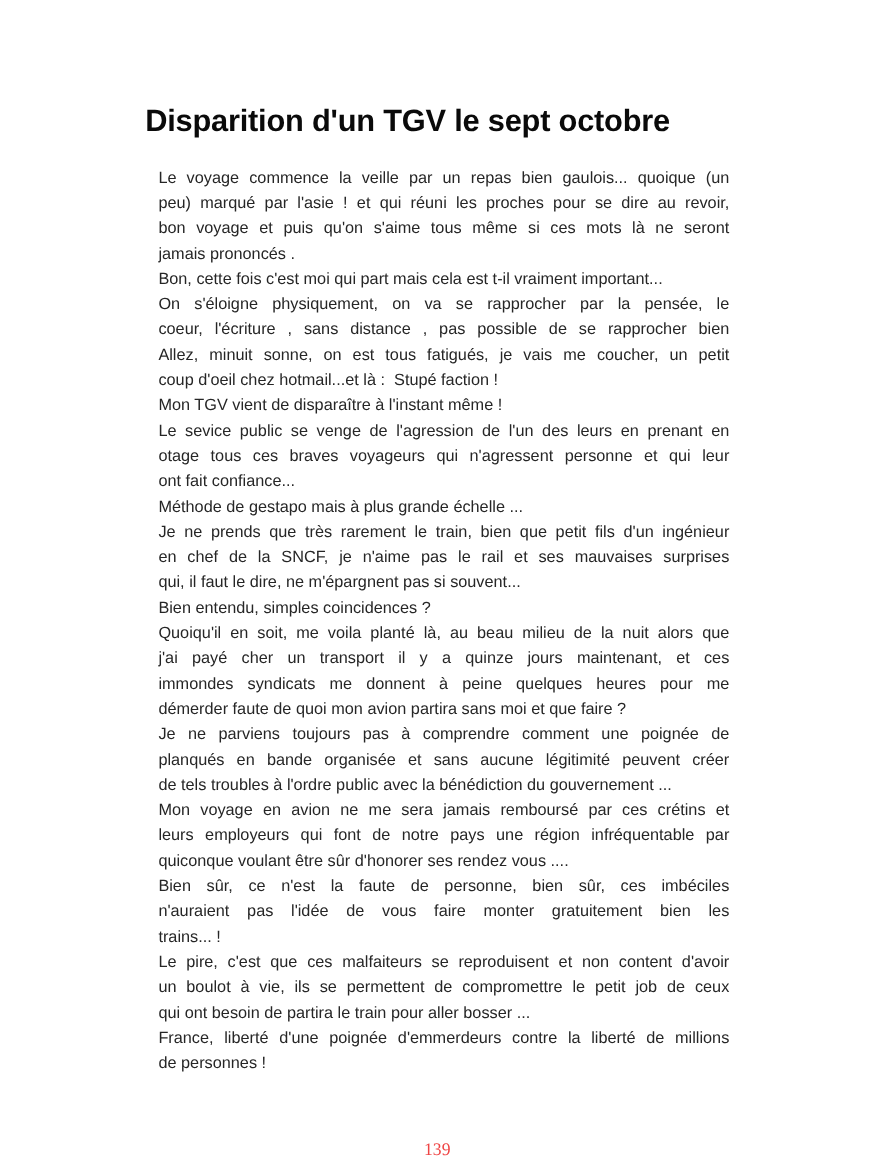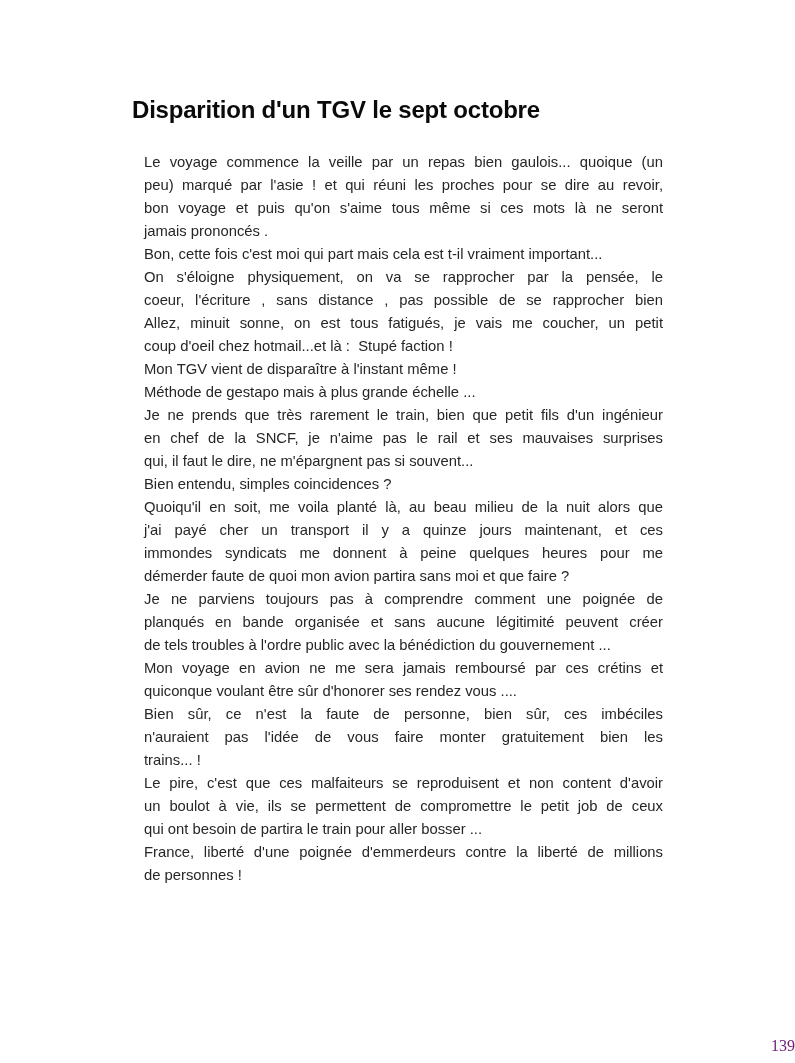--- a/index.html
+++ b/index.html
@@ -15,21 +15,21 @@
     overflow: hidden;
     font-family: "Liberation Sans", "DejaVu Sans", sans-serif;
   }
   .content {
     position: absolute;
     left: 132px;
     top: 94px;
     width: 531px;
   }
   .title {
-    font-size: 24px;
+    font-size: 28px;
     line-height: 32px;
     font-weight: bold;
     letter-spacing: -0.2px;
     white-space: nowrap;
     margin: 0 0 25px 0;
     color: #0a0a0a;
   }
   .body-text {
     font-size: 14.8px;
     line-height: 23px;
@@ -46,25 +46,25 @@
     text-align-last: justify;
   }
   .ln.last {
     text-align-last: left;
   }
   .page-number {
     position: absolute;
     top: 1036px;
     left: 0;
     width: 100%;
-    text-align: right;
+    text-align: center;
     font-family: "Liberation Serif", "DejaVu Serif", serif;
     font-size: 16px;
     line-height: 20px;
-    color: #701a75;
+    color: #ef4444;
   }
 </style>
 </head>
 <body>
 
 <div class="page">
   <div class="content">
     <h1 class="title">Disparition d'un TGV le sept octobre</h1>
     <div class="body-text">
 
@@ -86,20 +86,25 @@
 
       <p class="para">
         <span class="ln">Allez, minuit sonne, on est tous fatigués, je vais me coucher, un petit</span>
         <span class="ln last">coup d'oeil chez hotmail...et là :&nbsp; Stupé faction !</span>
       </p>
 
       <p class="para">
         <span class="ln last">Mon TGV vient de disparaître à l'instant même !</span>
       </p>
 
+      <p class="para">
+        <span class="ln">Le sevice public se venge de l'agression de l'un des leurs en prenant en</span>
+        <span class="ln">otage tous ces braves voyageurs qui n'agressent personne et qui leur</span>
+        <span class="ln last">ont fait confiance...</span>
+      </p>
 
       <p class="para">
         <span class="ln last">Méthode de gestapo mais à plus grande échelle ...</span>
       </p>
 
       <p class="para">
         <span class="ln">Je ne prends que très rarement le train, bien que petit fils d'un ingénieur</span>
         <span class="ln">en chef de la SNCF, je n'aime pas le rail et ses mauvaises surprises</span>
         <span class="ln last">qui, il faut le dire, ne m'épargnent pas si souvent...</span>
       </p>
@@ -116,20 +121,21 @@
       </p>
 
       <p class="para">
         <span class="ln">Je ne parviens toujours pas à comprendre comment une poignée de</span>
         <span class="ln">planqués en bande organisée et sans aucune légitimité peuvent créer</span>
         <span class="ln last">de tels troubles à l'ordre public avec la bénédiction du gouvernement ...</span>
       </p>
 
       <p class="para">
         <span class="ln">Mon voyage en avion ne me sera jamais remboursé par ces crétins et</span>
+        <span class="ln">leurs employeurs qui font de notre pays une région infréquentable par</span>
         <span class="ln last">quiconque voulant être sûr d'honorer ses rendez vous ....</span>
       </p>
 
       <p class="para">
         <span class="ln">Bien sûr, ce n'est la faute de personne, bien sûr, ces imbéciles</span>
         <span class="ln">n'auraient pas l'idée de vous faire monter gratuitement bien les</span>
         <span class="ln last">trains... !</span>
       </p>
 
       <p class="para">

